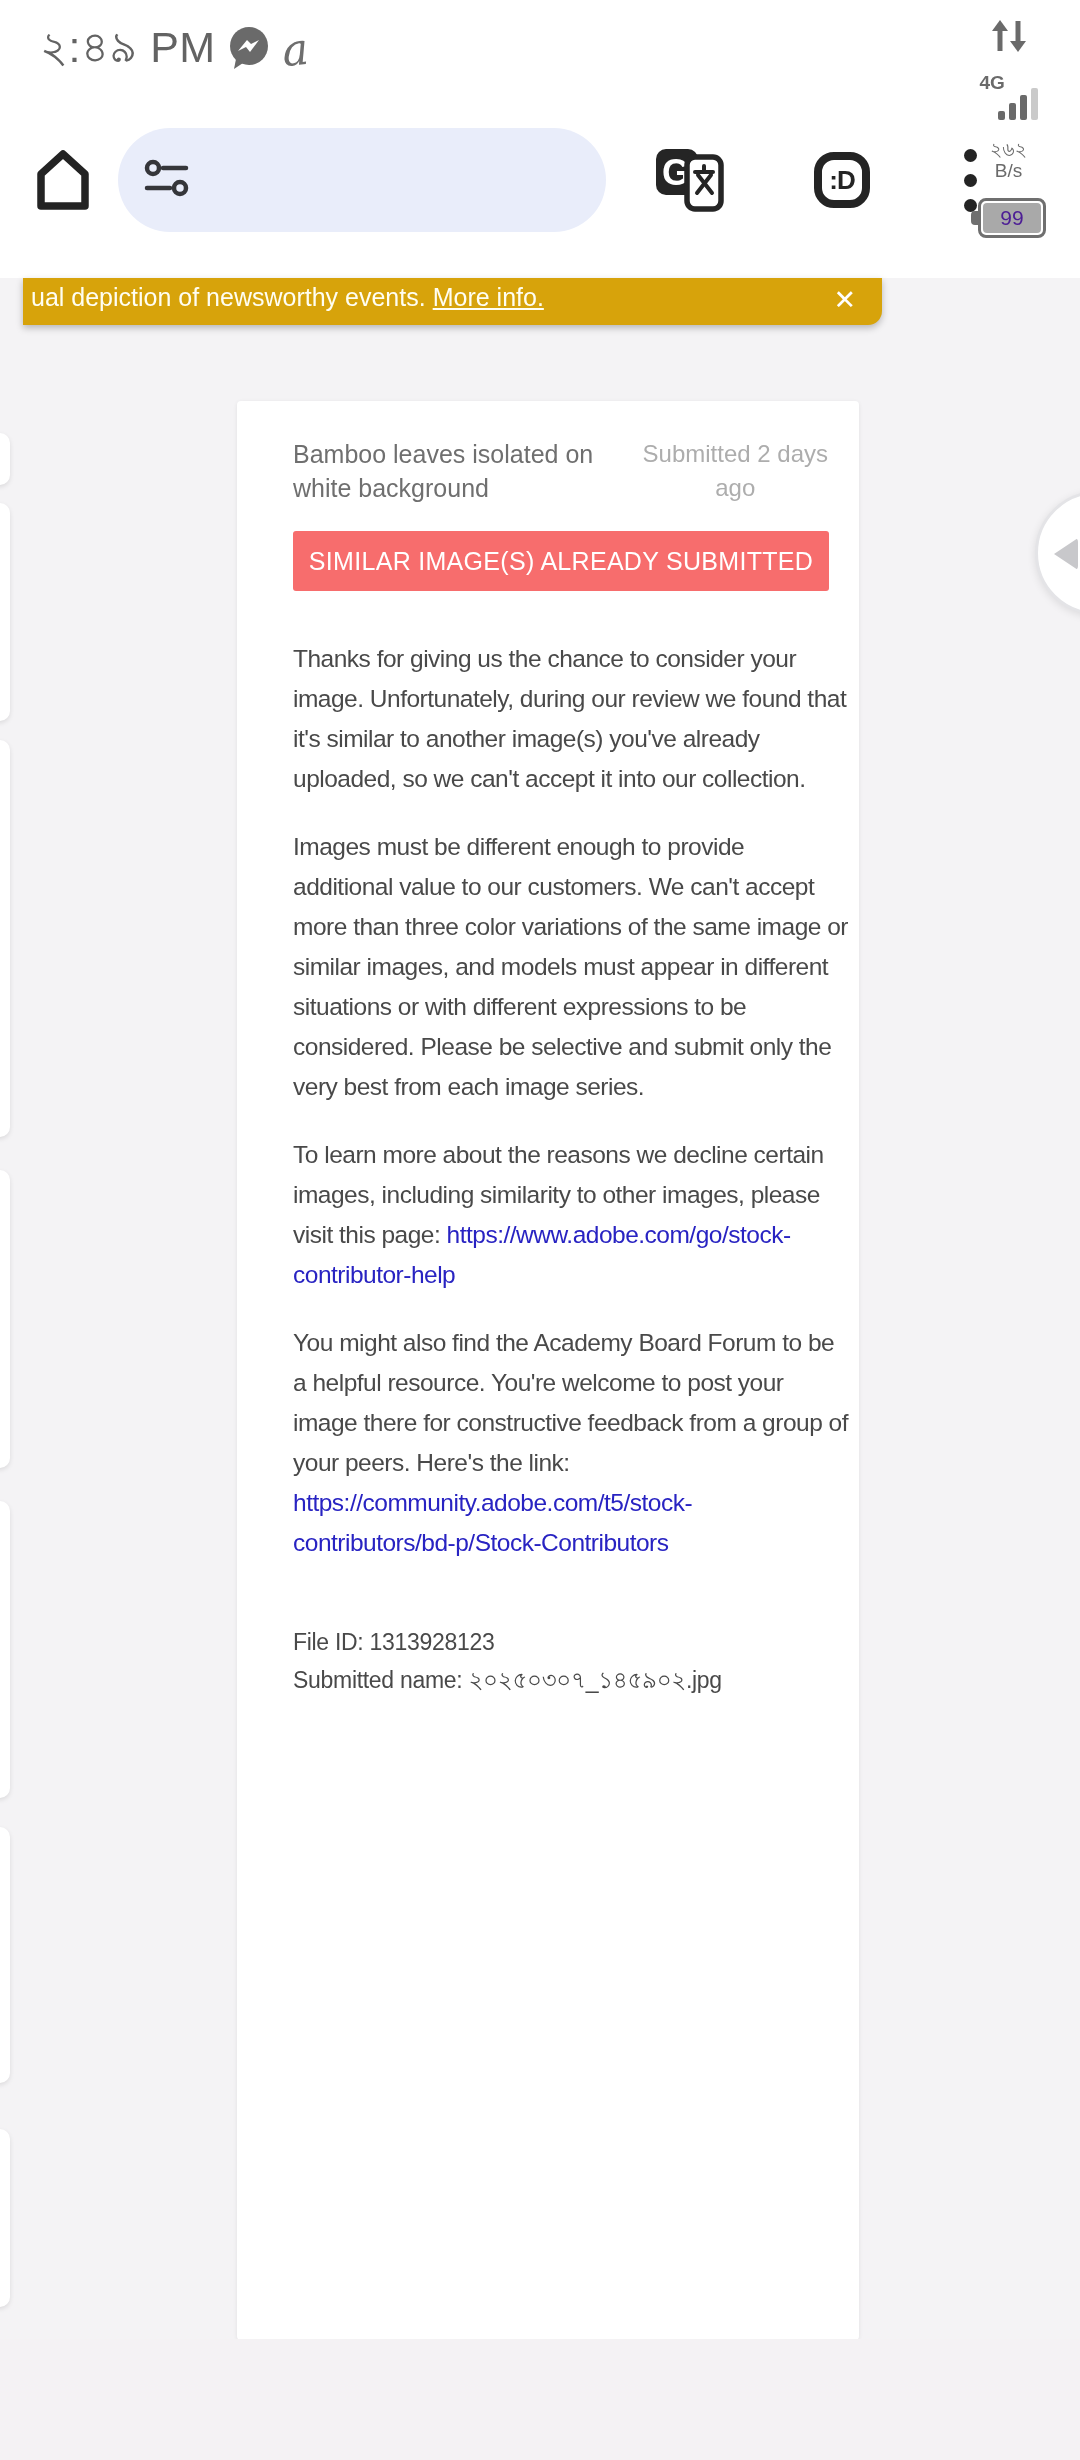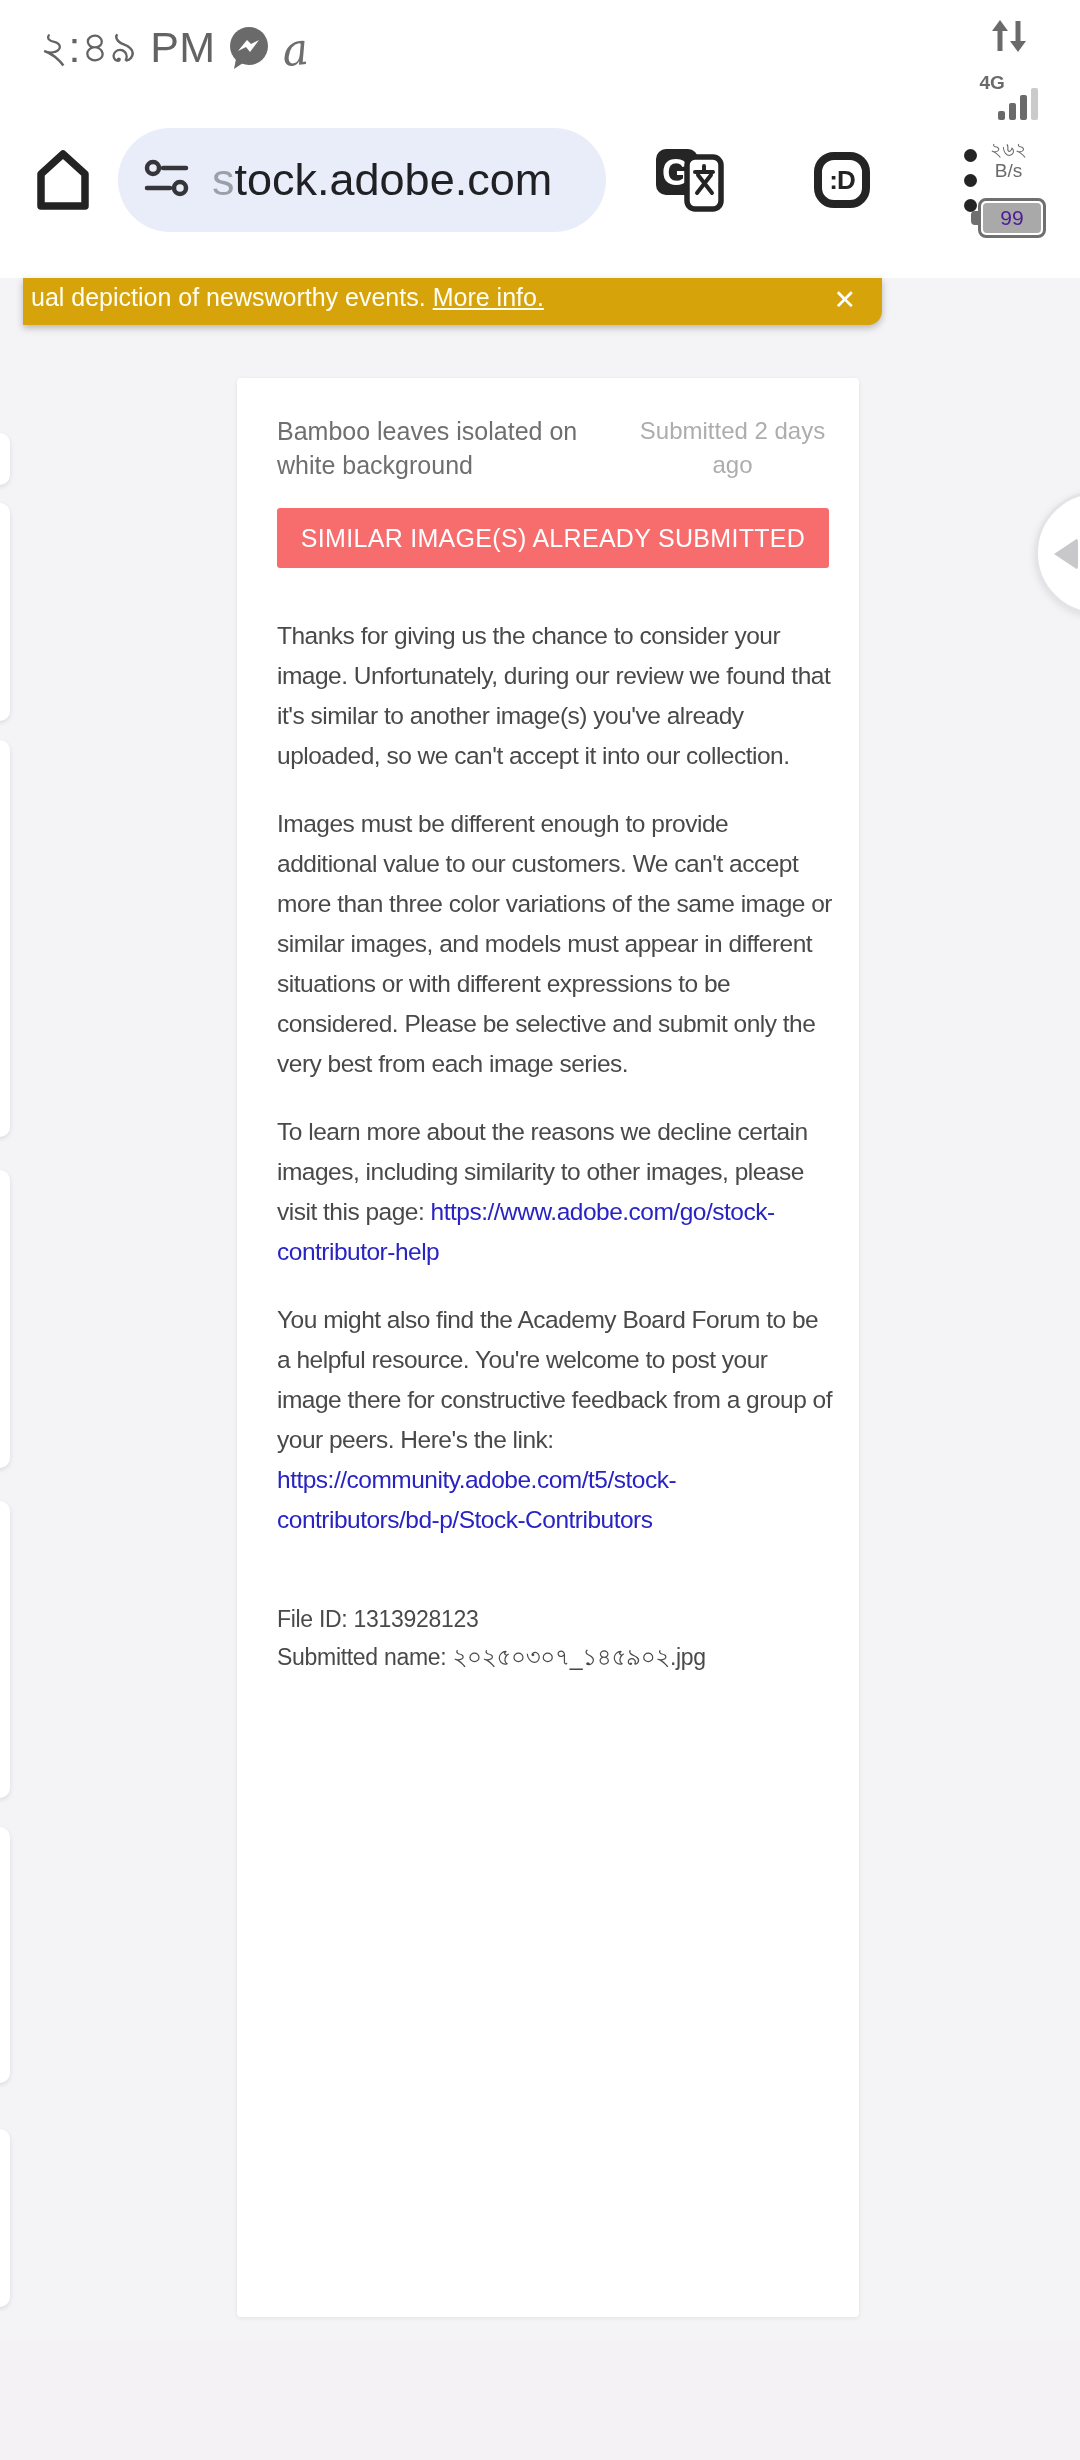--- a/index.html
+++ b/index.html
@@ -38,21 +38,21 @@
 
   
   .toast{position:absolute;top:278px;left:0;width:859px;height:47px;background:#d7a30b;border-radius:0 0 14px 0;box-shadow:0 3px 7px rgba(0,0,0,.25);color:#fffef2;display:flex;align-items:center;padding:0 0 8px 8px;box-sizing:border-box;font-size:25px;margin-left:23px;}
   .toast a{color:#fffef2;text-decoration:underline;margin-left:7px;cursor:pointer;}
   .toast-close{position:absolute;right:26px;top:6px;font-size:27px;color:#ffffff;cursor:pointer;}
 
   
   .sliver{position:absolute;left:-8px;width:18px;background:#ffffff;border-radius:0 10px 10px 0;box-shadow:0 2px 5px rgba(0,0,0,.10);}
 
   
-  .card{position:absolute;left:237px;top:378px;width:622px;height:1939px;background:#ffffff;border-radius:4px;box-shadow:0 1px 4px rgba(0,0,0,.08);padding:36px 30px 0 40px;box-sizing:border-box;}
+  .card{position:absolute;left:237px;top:401px;width:622px;height:1939px;background:#ffffff;border-radius:4px;box-shadow:0 1px 4px rgba(0,0,0,.08);padding:36px 30px 0 56px;box-sizing:border-box;}
   .card-header{display:flex;justify-content:space-between;}
   .card-title{width:372px;font-size:25px;line-height:34px;color:#6f6f6f;}
   .card-date{width:200px;font-size:24px;line-height:34px;color:#adadad;text-align:center;}
   .reject-banner{margin-top:26px;height:60px;background:#f76d6d;border-radius:3px;display:flex;align-items:center;justify-content:center;font-size:25px;color:#ffffff;letter-spacing:.3px;}
   .card-body{margin-top:48px;font-size:24.5px;line-height:40px;color:#494949;letter-spacing:-.5px;width:556px;}
   .card-body p{margin:0 0 28px 0;word-wrap:break-word;}
   .card-body a{color:#2823c2;text-decoration:none;cursor:pointer;word-wrap:break-word;}
   .p4-link{display:block;}
   .file-block{margin-top:60px;font-size:23px;line-height:38px;color:#494949;letter-spacing:-.3px;}
 
@@ -136,21 +136,20 @@
       </span>
       <div class="url-pill">
         <span class="tune">
           <svg width="46" height="42" viewBox="0 0 46 42">
             <circle cx="9" cy="11" r="6" fill="none" stroke="#35363a" stroke-width="4.5"></circle>
             <path d="M19 11 H42" stroke="#35363a" stroke-width="4.5" stroke-linecap="round"></path>
             <path d="M3 31 H26" stroke="#35363a" stroke-width="4.5" stroke-linecap="round"></path>
             <circle cx="36" cy="31" r="6" fill="none" stroke="#35363a" stroke-width="4.5"></circle>
           </svg>
         </span>
-        <span class="url-text">stock.adobe.com</span>
       </div>
       <span class="translate-btn">
         <svg width="72" height="74" viewBox="0 0 72 74">
           <rect x="2" y="8" width="42" height="46" rx="10" fill="#252525"></rect>
           <text x="22" y="44" font-family="Liberation Sans, sans-serif" font-size="36" font-weight="bold" fill="#ffffff" text-anchor="middle">G</text>
           <rect x="33" y="16" width="34" height="52" rx="8" fill="#ffffff" stroke="#252525" stroke-width="5.5"></rect>
           <path d="M41 31 H59" stroke="#252525" stroke-width="4" stroke-linecap="round"></path>
           <path d="M50 25 V31" stroke="#252525" stroke-width="4" stroke-linecap="round"></path>
           <path d="M57 34 L43 52" stroke="#252525" stroke-width="4" stroke-linecap="round"></path>
           <path d="M44 34 L58 52" stroke="#252525" stroke-width="4" stroke-linecap="round"></path>

